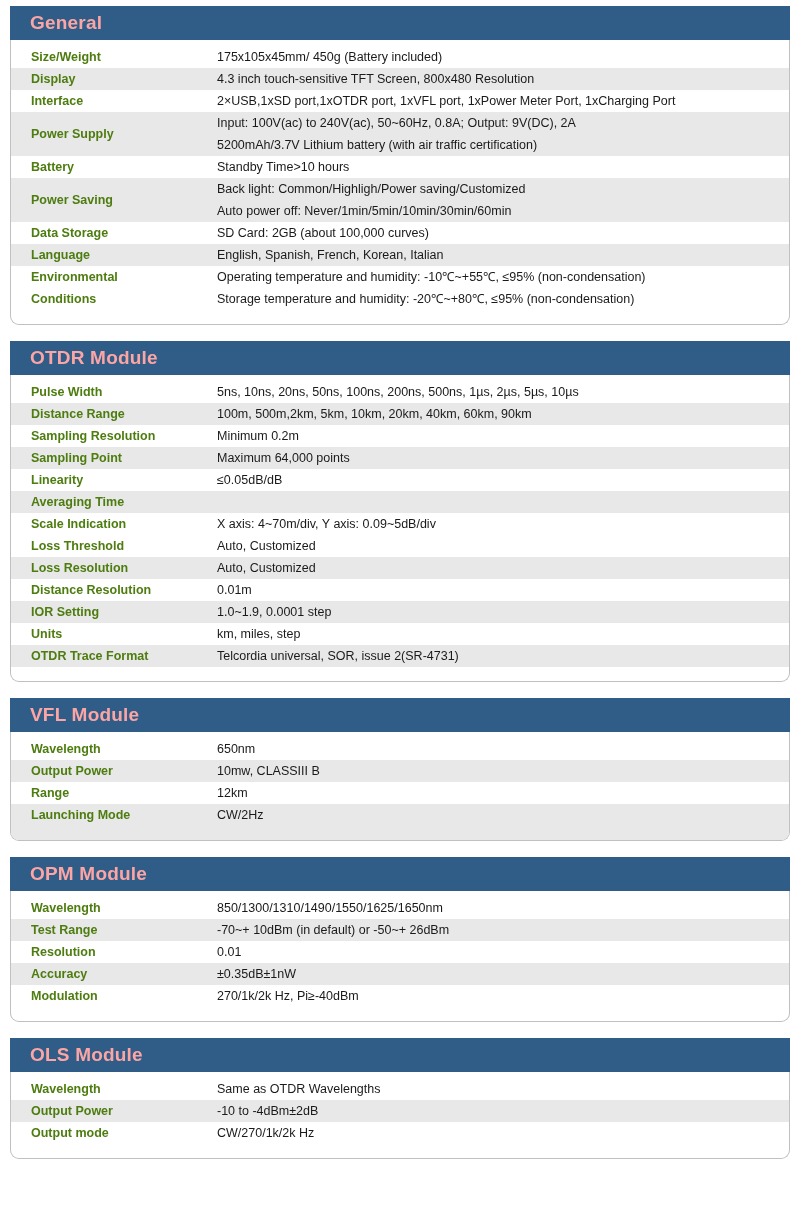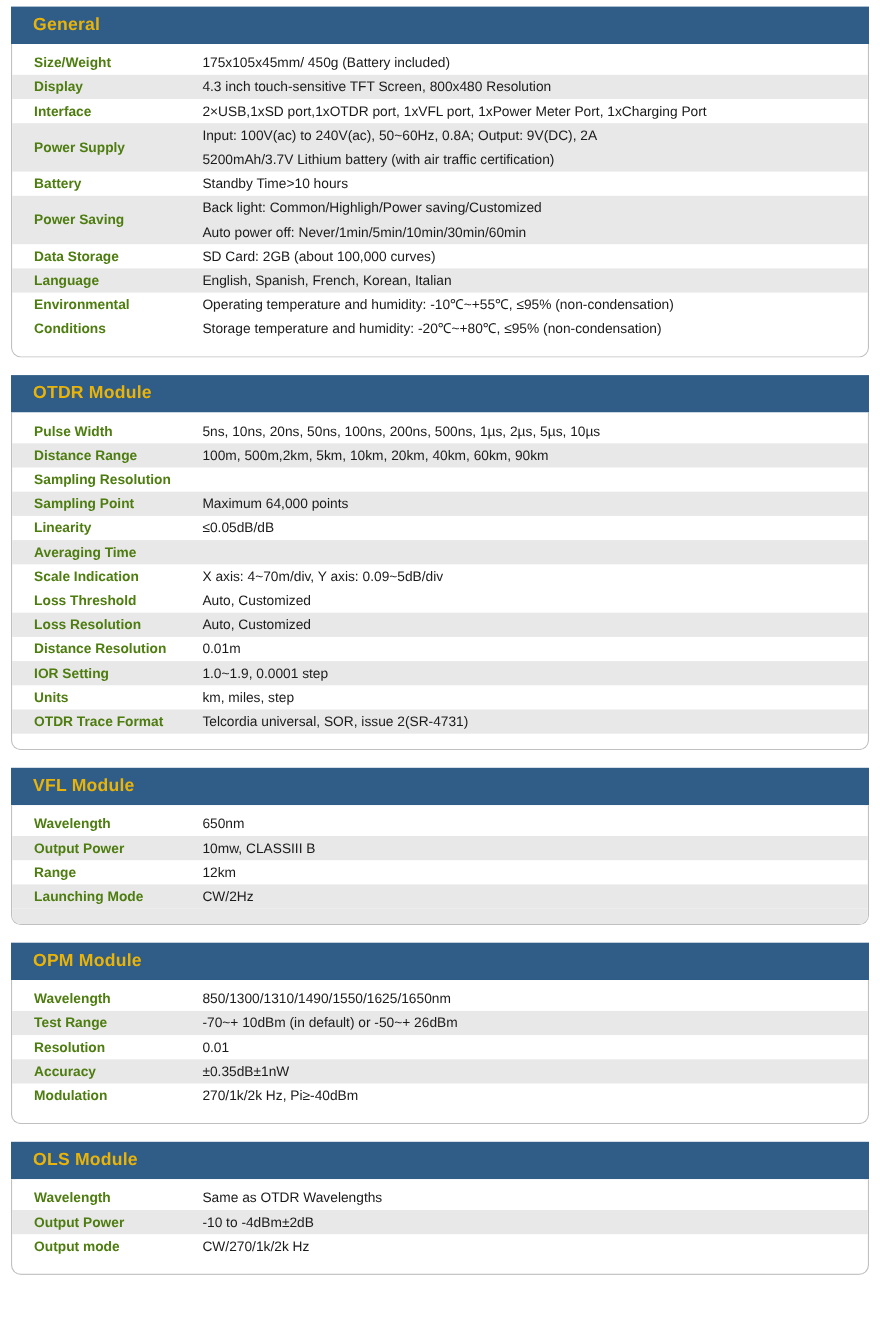--- a/index.html
+++ b/index.html
@@ -25,22 +25,22 @@
   }
   .card-header {
     background: #2f5d87;
     height: 34px;
     display: flex;
     align-items: center;
     padding-left: 20px;
     box-sizing: border-box;
   }
   .card-header .title {
-    color: #eab308;
-    font-size: 16px;
+    color: #fca5a5;
+    font-size: 19px;
     font-weight: bold;
     letter-spacing: 0.2px;
   }
   .card-body {
     border: 1px solid #c0c0c0;
     border-top: none;
     border-bottom-left-radius: 9px;
     border-bottom-right-radius: 9px;
     background: #ffffff;
     overflow: hidden;
@@ -73,20 +73,21 @@
   }
   .row .value {
     flex: 1 1 auto;
     box-sizing: border-box;
     font-size: 12.5px;
     color: #1a1a1a;
     display: flex;
     flex-direction: column;
     justify-content: center;
     padding-right: 6px;
+    margin-left: 33px;
   }
   .row .value .val-line {
     line-height: 22px;
     white-space: nowrap;
   }
   .row.two-line {
     min-height: 44px;
     align-items: center;
   }
   .spacer-row {
@@ -203,20 +204,23 @@
               <div class="lbl-line">Distance Range</div>
             </div>
             <div class="value">
               <div class="val-line">100m, 500m,2km, 5km, 10km, 20km, 40km, 60km, 90km</div>
             </div>
           </div>
           <div class="row">
             <div class="label">
               <div class="lbl-line">Sampling Resolution</div>
             </div>
+            <div class="value">
+              <div class="val-line">Minimum 0.2m</div>
+            </div>
           </div>
           <div class="row shaded">
             <div class="label">
               <div class="lbl-line">Sampling Point</div>
             </div>
             <div class="value">
               <div class="val-line">Maximum 64,000 points</div>
             </div>
           </div>
           <div class="row">

